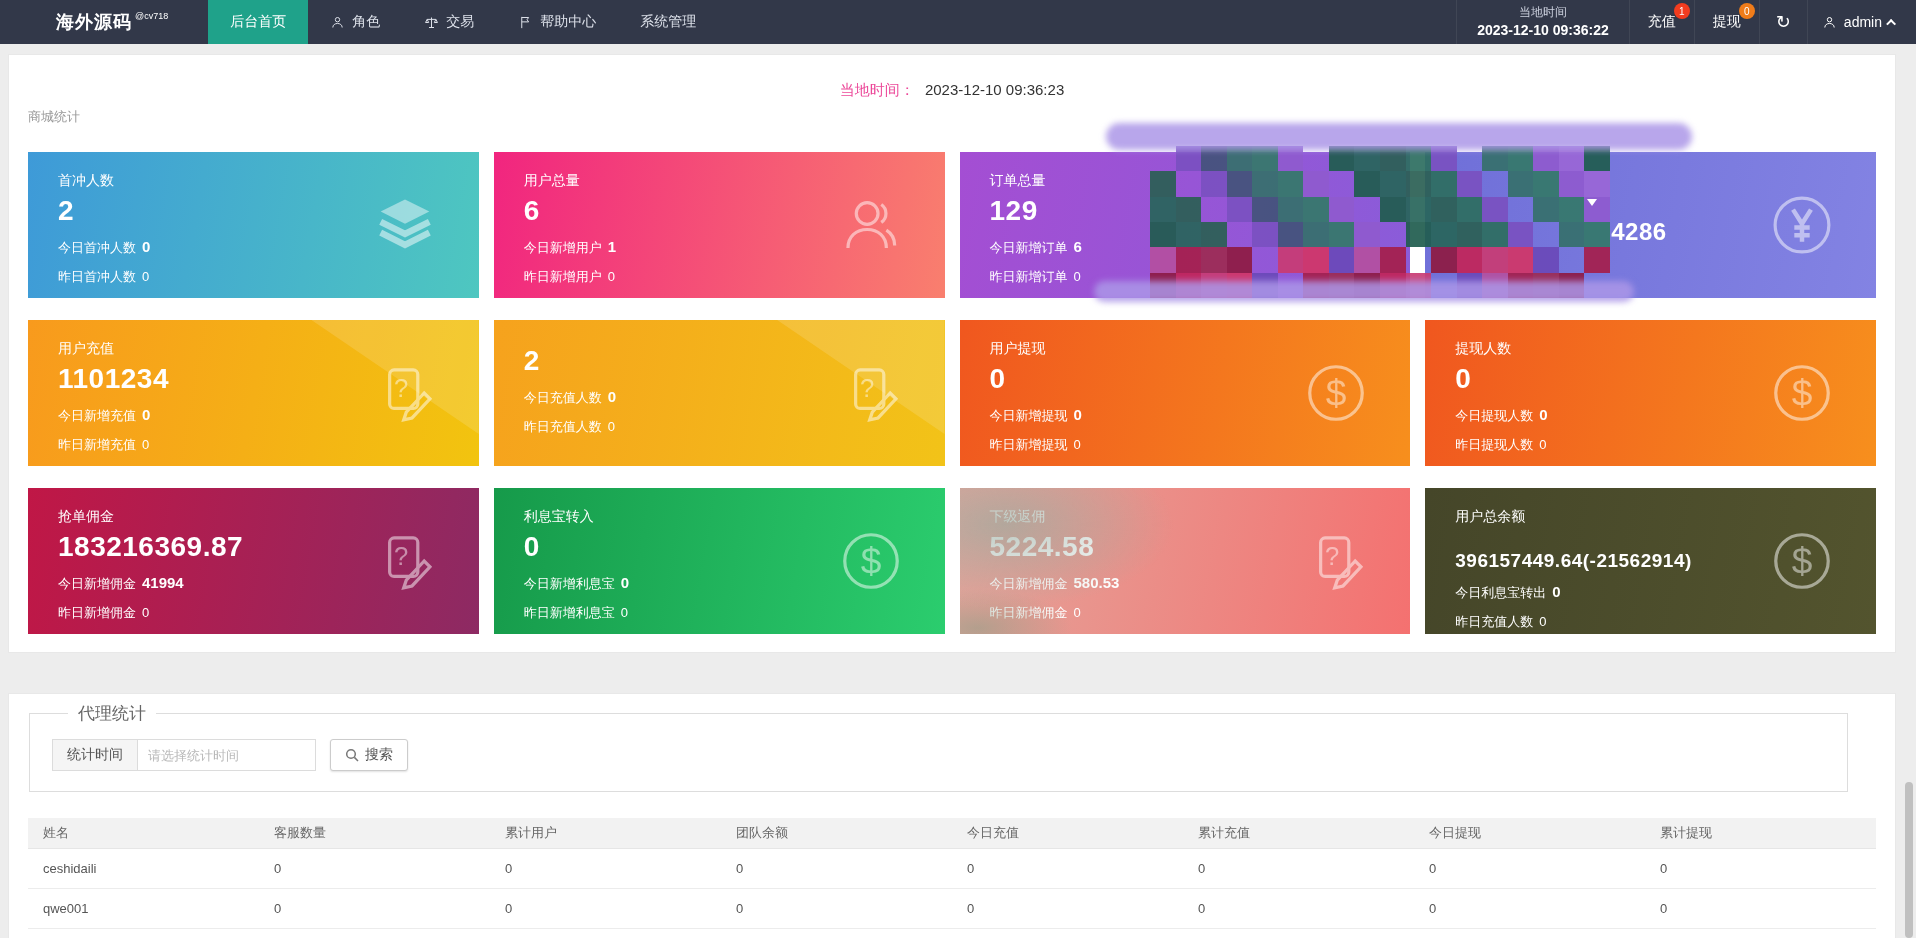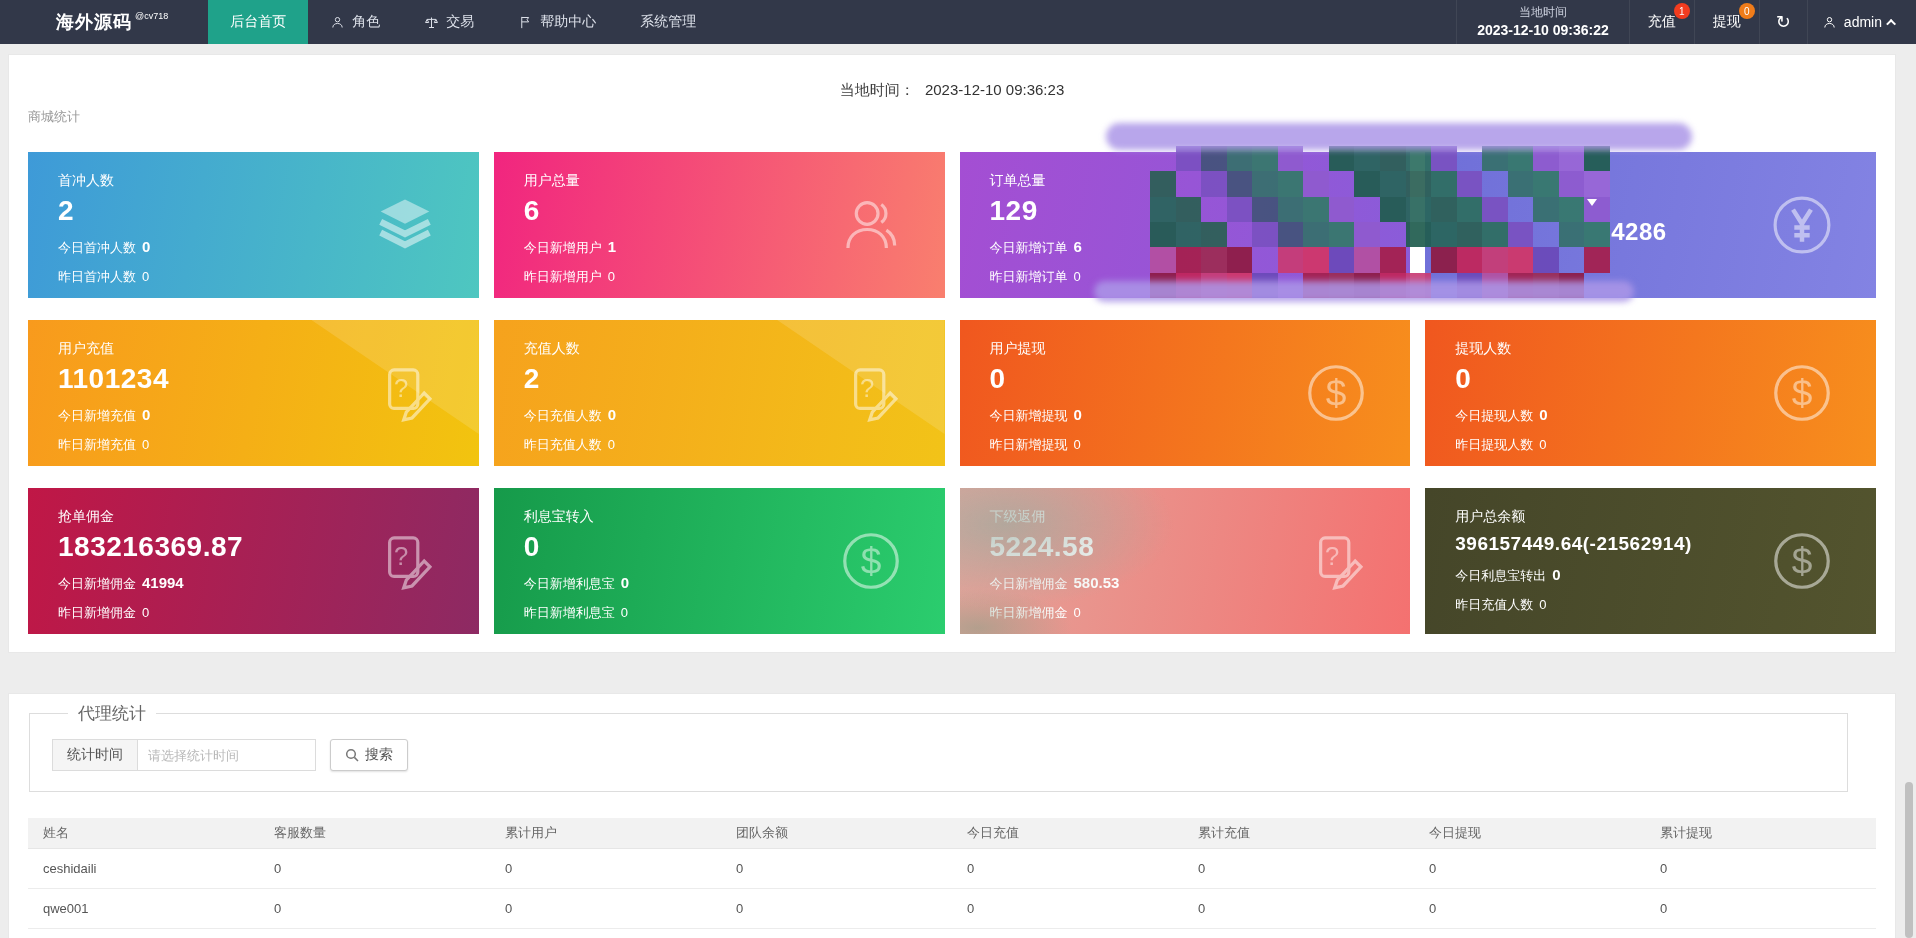--- a/index.html
+++ b/index.html
@@ -38,28 +38,28 @@
   }
   .refresh-btn { padding:0 16px; font-size:18px; cursor:pointer; }
   .admin-btn { padding:0 20px 0 14px; gap:7px; cursor:pointer; font-size:14px; }
   .admin-btn svg { width:15px; height:15px; stroke:#fff; fill:none; stroke-width:1.6; }
   .chev-up { width:7px; height:7px; border-left:2px solid #fff; border-top:2px solid #fff;
              transform:rotate(45deg) translateY(2px); display:inline-block; }
   
   .panel { background:#fff; border:1px solid #e8e8e8; }
   #panel1 { margin:10px 20px 0 8px; padding:26px 19px 18px; position:relative; }
   .time-line { text-align:center; font-size:15px; }
-  .time-line .lbl { color:#404040; }
+  .time-line .lbl { color:#ec4899; }
   .time-line .val { color:#333; margin-left:6px; }
   .stats-title { margin-top:8px; font-size:13px; color:#999; }
   .card-grid { margin-top:26px; display:grid; grid-template-columns:repeat(4,1fr); gap:22px 15px; }
   .card { height:146px; position:relative; color:#fff; overflow:hidden; padding:20px 0 0 30px; }
   .card-title { font-size:14px; position:relative; z-index:2; }
   .card-value { font-size:28px; font-weight:bold; margin-top:5px; letter-spacing:.5px; position:relative; z-index:2; }
-  .card-value.small { font-size:19px; margin-top:7px; margin-bottom:4px; }
+  .card-value.small { font-size:19px; margin-top:24px; margin-bottom:4px; }
   .card-line { font-size:13px; margin-top:11px; position:relative; z-index:2; }
   .card-line b { font-size:15px; margin-left:6px; font-weight:bold; }
   .card-line span.norm { font-size:13px; margin-left:6px; font-weight:normal; }
   .card-icon { position:absolute; right:42px; top:50%; transform:translateY(-50%);
                width:64px; height:64px; opacity:.5; z-index:1; }
   .corner-flash { position:absolute; top:0; right:0; width:58%; height:100%;
                   background:rgba(255,255,255,0.14);
                   clip-path:polygon(36% 0,100% 0,100% 78%); z-index:0; }
   .card-haze { position:absolute; inset:0; z-index:3; pointer-events:none;
     background:
@@ -220,21 +220,20 @@
         <div class="card-line"><span>今日新增充值</span><b>0</b></div>
         <div class="card-line"><span>昨日新增充值</span><span class="norm">0</span></div>
       </div>
       <div class="card" style="background: linear-gradient(100deg, rgb(246, 162, 29), rgb(242, 195, 24));">
         <div class="corner-flash"></div>
         <svg viewBox="0 0 100 100" stroke-width="5" fill="none" stroke="currentColor" class="card-icon">
           <rect x="26" y="14" width="44" height="60" rx="7"></rect>
           <text x="44" y="56" font-size="40" fill="rgba(255,255,255,.95)" stroke="none" text-anchor="middle">?</text>
           <path d="M52 80 80 50l9 9-28 30-13 3z" stroke-width="5"></path>
         </svg>
-        <div class="card-title">充值人数</div>
         <div class="card-value">2</div>
         <div class="card-line"><span>今日充值人数</span><b>0</b></div>
         <div class="card-line"><span>昨日充值人数</span><span class="norm">0</span></div>
       </div>
       <div class="card" style="background: linear-gradient(100deg, rgb(240, 87, 31), rgb(247, 143, 29));">
         <svg viewBox="0 0 100 100" stroke-width="5" fill="none" stroke="currentColor" class="card-icon">
           <circle cx="50" cy="50" r="41"></circle>
           <text x="50" y="70" font-size="58" fill="rgba(255,255,255,.95)" stroke="none" text-anchor="middle">$</text>
         </svg>
         <div class="card-title">用户提现</div>

